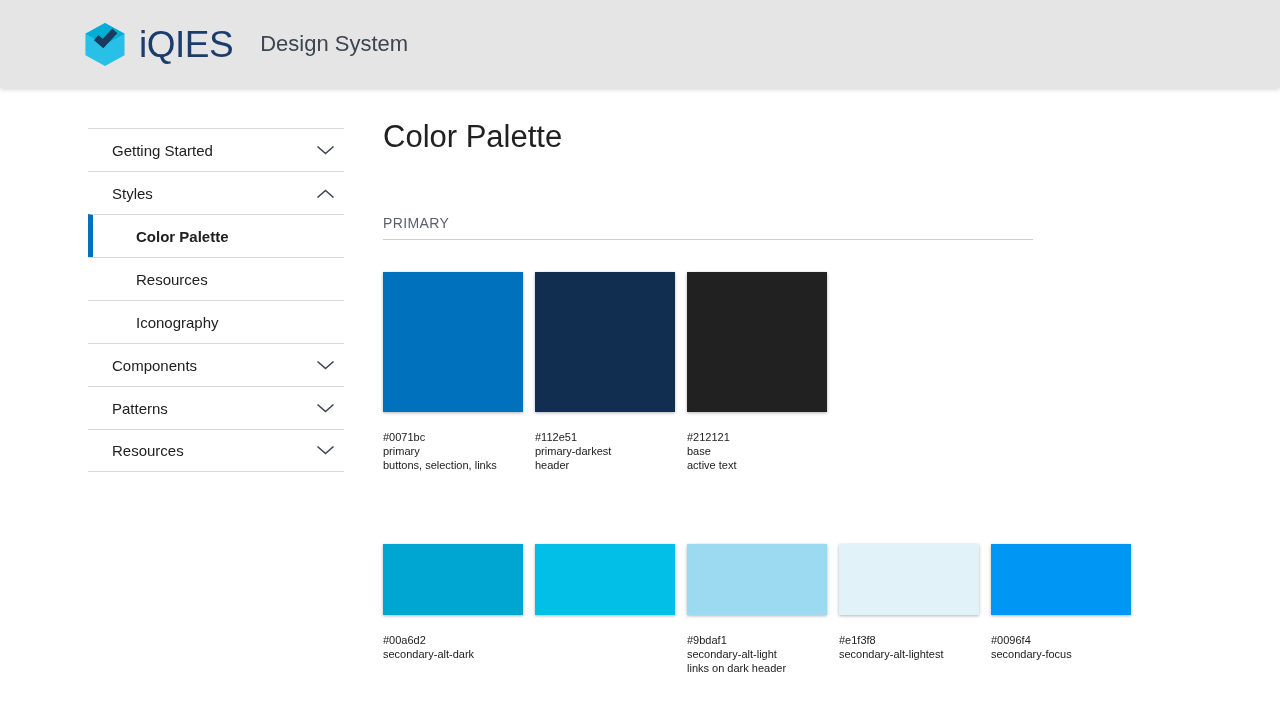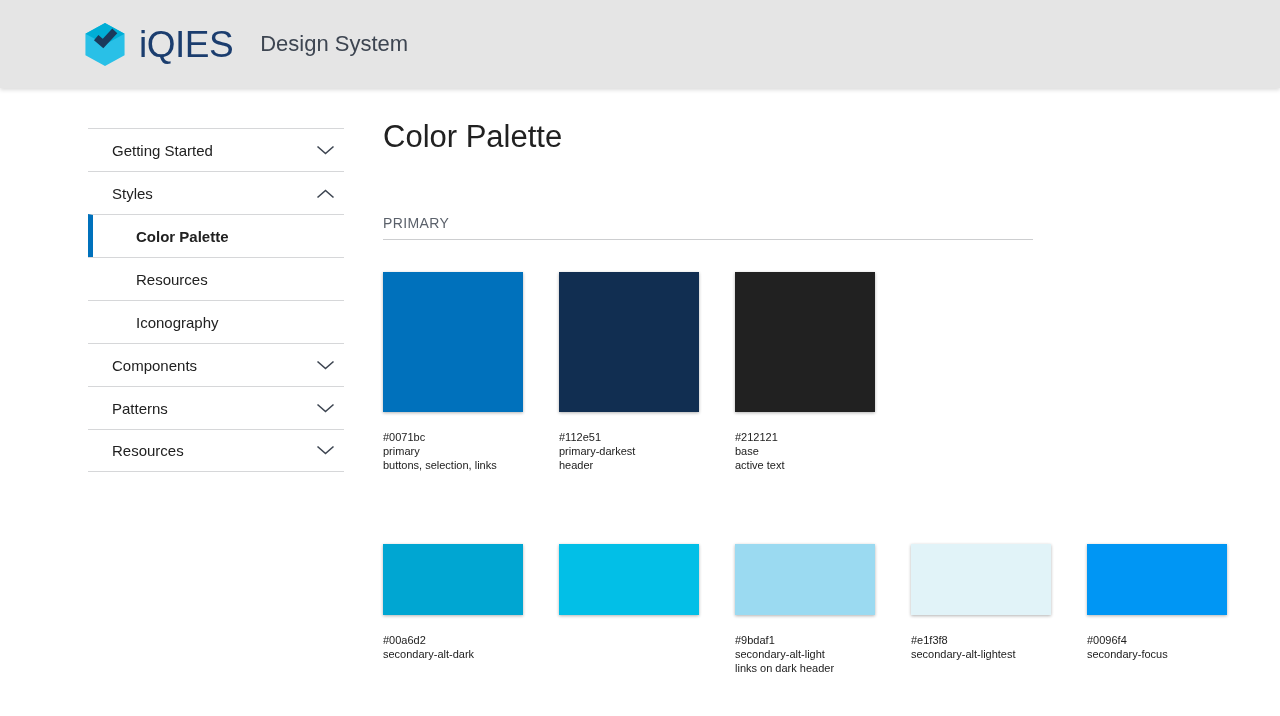--- a/index.html
+++ b/index.html
@@ -42,21 +42,21 @@
   
   .main { position:absolute; left:383px; top:118px; width:800px; }
   .page-title { font-size:31px; font-weight:400; color:#212121; margin:0; line-height:38px; }
 
   .palette-section { margin-top:60px; }
   .palette-section.second { margin-top:72px; }
   .section-label {
     font-size:14px; line-height:14px; color:#5b616b; letter-spacing:0.4px;
     padding-bottom:9px; border-bottom:1px solid #cdced0; width:650px;
   }
-  .swatch-row { display:flex; gap:36px; margin-top:32px; }
+  .swatch-row { display:flex; gap:12px; margin-top:32px; }
   .swatch { width:140px; }
   .chip { width:140px; box-shadow:0 1px 3px rgba(0,0,0,0.30); }
   .chip.tall  { height:140px; }
   .chip.short { height:71px; }
   .swatch-meta { margin-top:18px; font-size:11px; line-height:14px; color:#212121; }
 </style>
 </head>
 <body>
 
 <header class="app-header">

